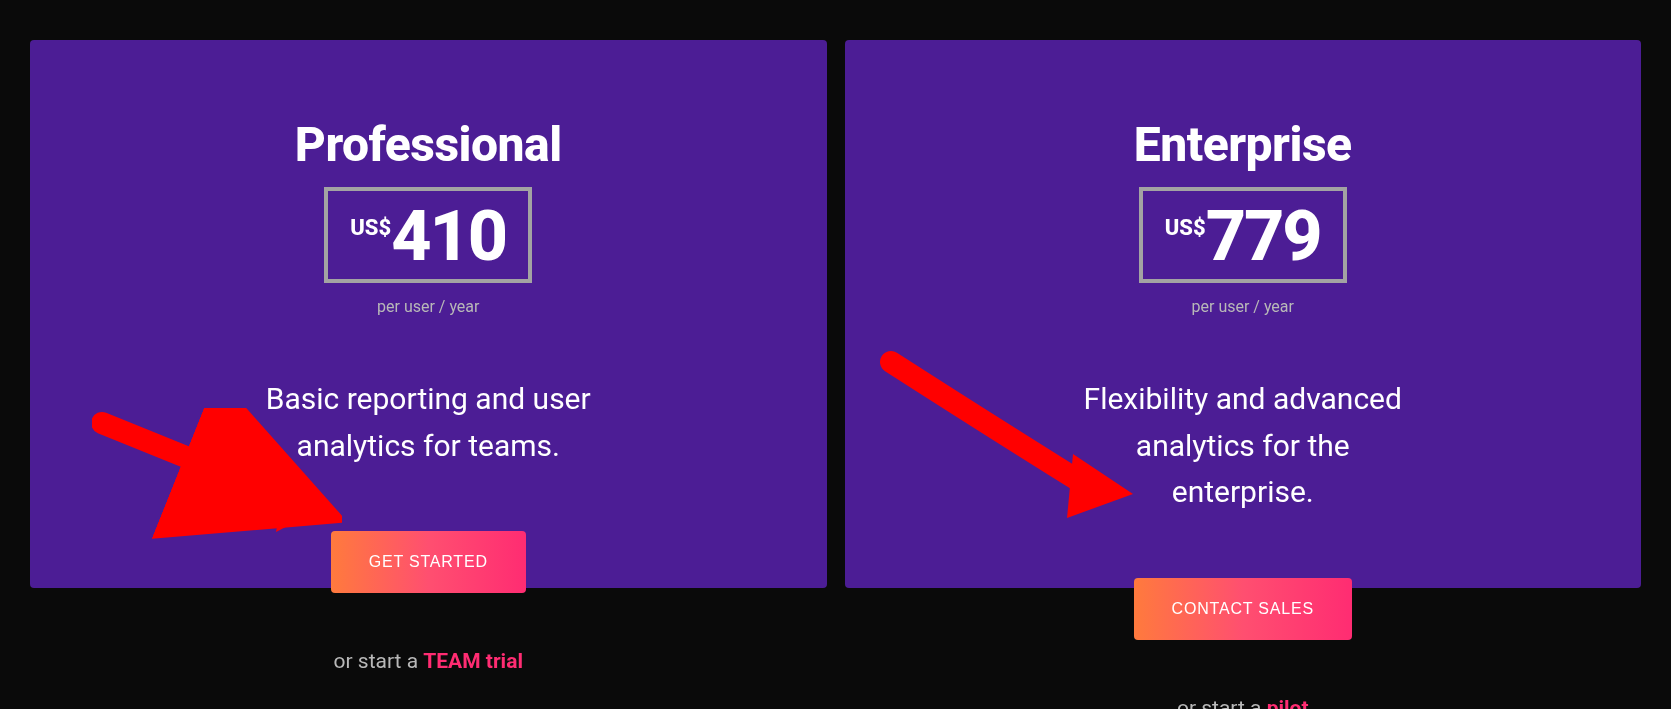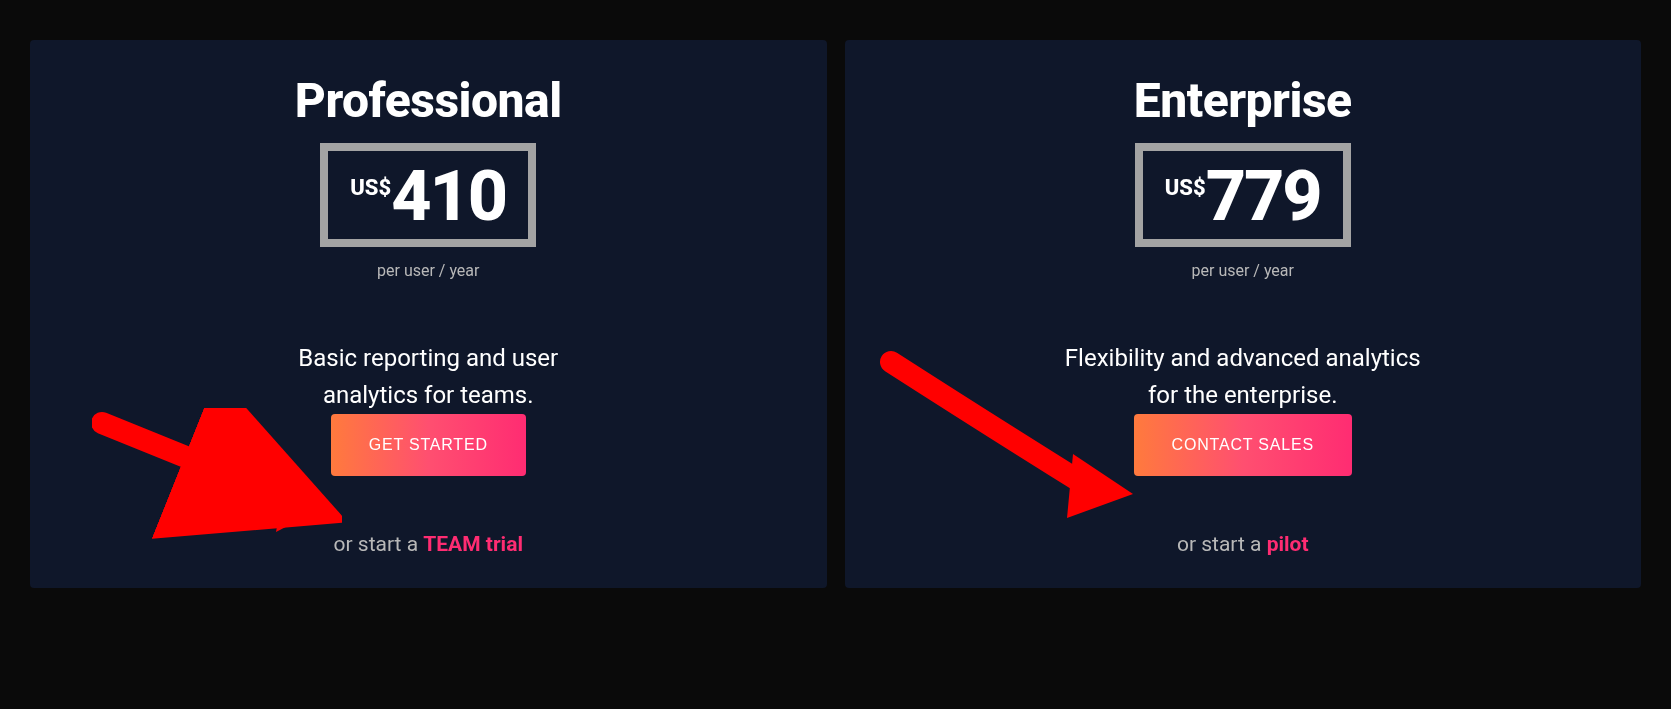--- a/index.html
+++ b/index.html
@@ -7,39 +7,39 @@
       background: #0a0a0a;
       font-family: -apple-system, BlinkMacSystemFont, 'Segoe UI', Roboto, Arial, sans-serif;
       width: 1671px;
       height: 709px;
       padding: 40px 30px 20px;
       display: flex;
       gap: 18px;
       position: relative;
     }
     .card {
-      background: #0f172a;
+      background: #4c1d95;
       border-radius: 4px;
       flex: 1;
       height: 548px;
       display: flex;
       flex-direction: column;
       align-items: center;
-      padding-top: 32px;
+      padding-top: 76px;
       position: relative;
     }
     .plan-title {
       color: #fff;
       font-size: 48px;
       font-weight: 800;
       letter-spacing: -0.5px;
       margin-bottom: 14px;
     }
     .price-box {
-      border: 8px solid #a3a3a3;
+      border: 4px solid #a3a3a3;
       padding: 10px 22px 8px;
       display: flex;
       align-items: baseline;
       gap: 0;
       margin-bottom: 14px;
     }
     .currency {
       color: #fff;
       font-size: 22px;
       font-weight: 800;
@@ -53,23 +53,24 @@
       letter-spacing: -2px;
       line-height: 1;
     }
     .period {
       color: #b8b8b8;
       font-size: 16px;
       margin-bottom: 60px;
     }
     .description {
       color: #fff;
-      font-size: 24px;
+      font-size: 30px;
       text-align: center;
       line-height: 1.55;
+      margin-bottom: 62px;
       max-width: 360px;
     }
     .cta-button {
       background: linear-gradient(90deg, #ff7a3d 0%, #ff4f70 50%, #ff2c72 100%);
       color: #fff;
       font-size: 16px;
       font-weight: 400;
       letter-spacing: 0.8px;
       border: none;
       padding: 22px 38px;

